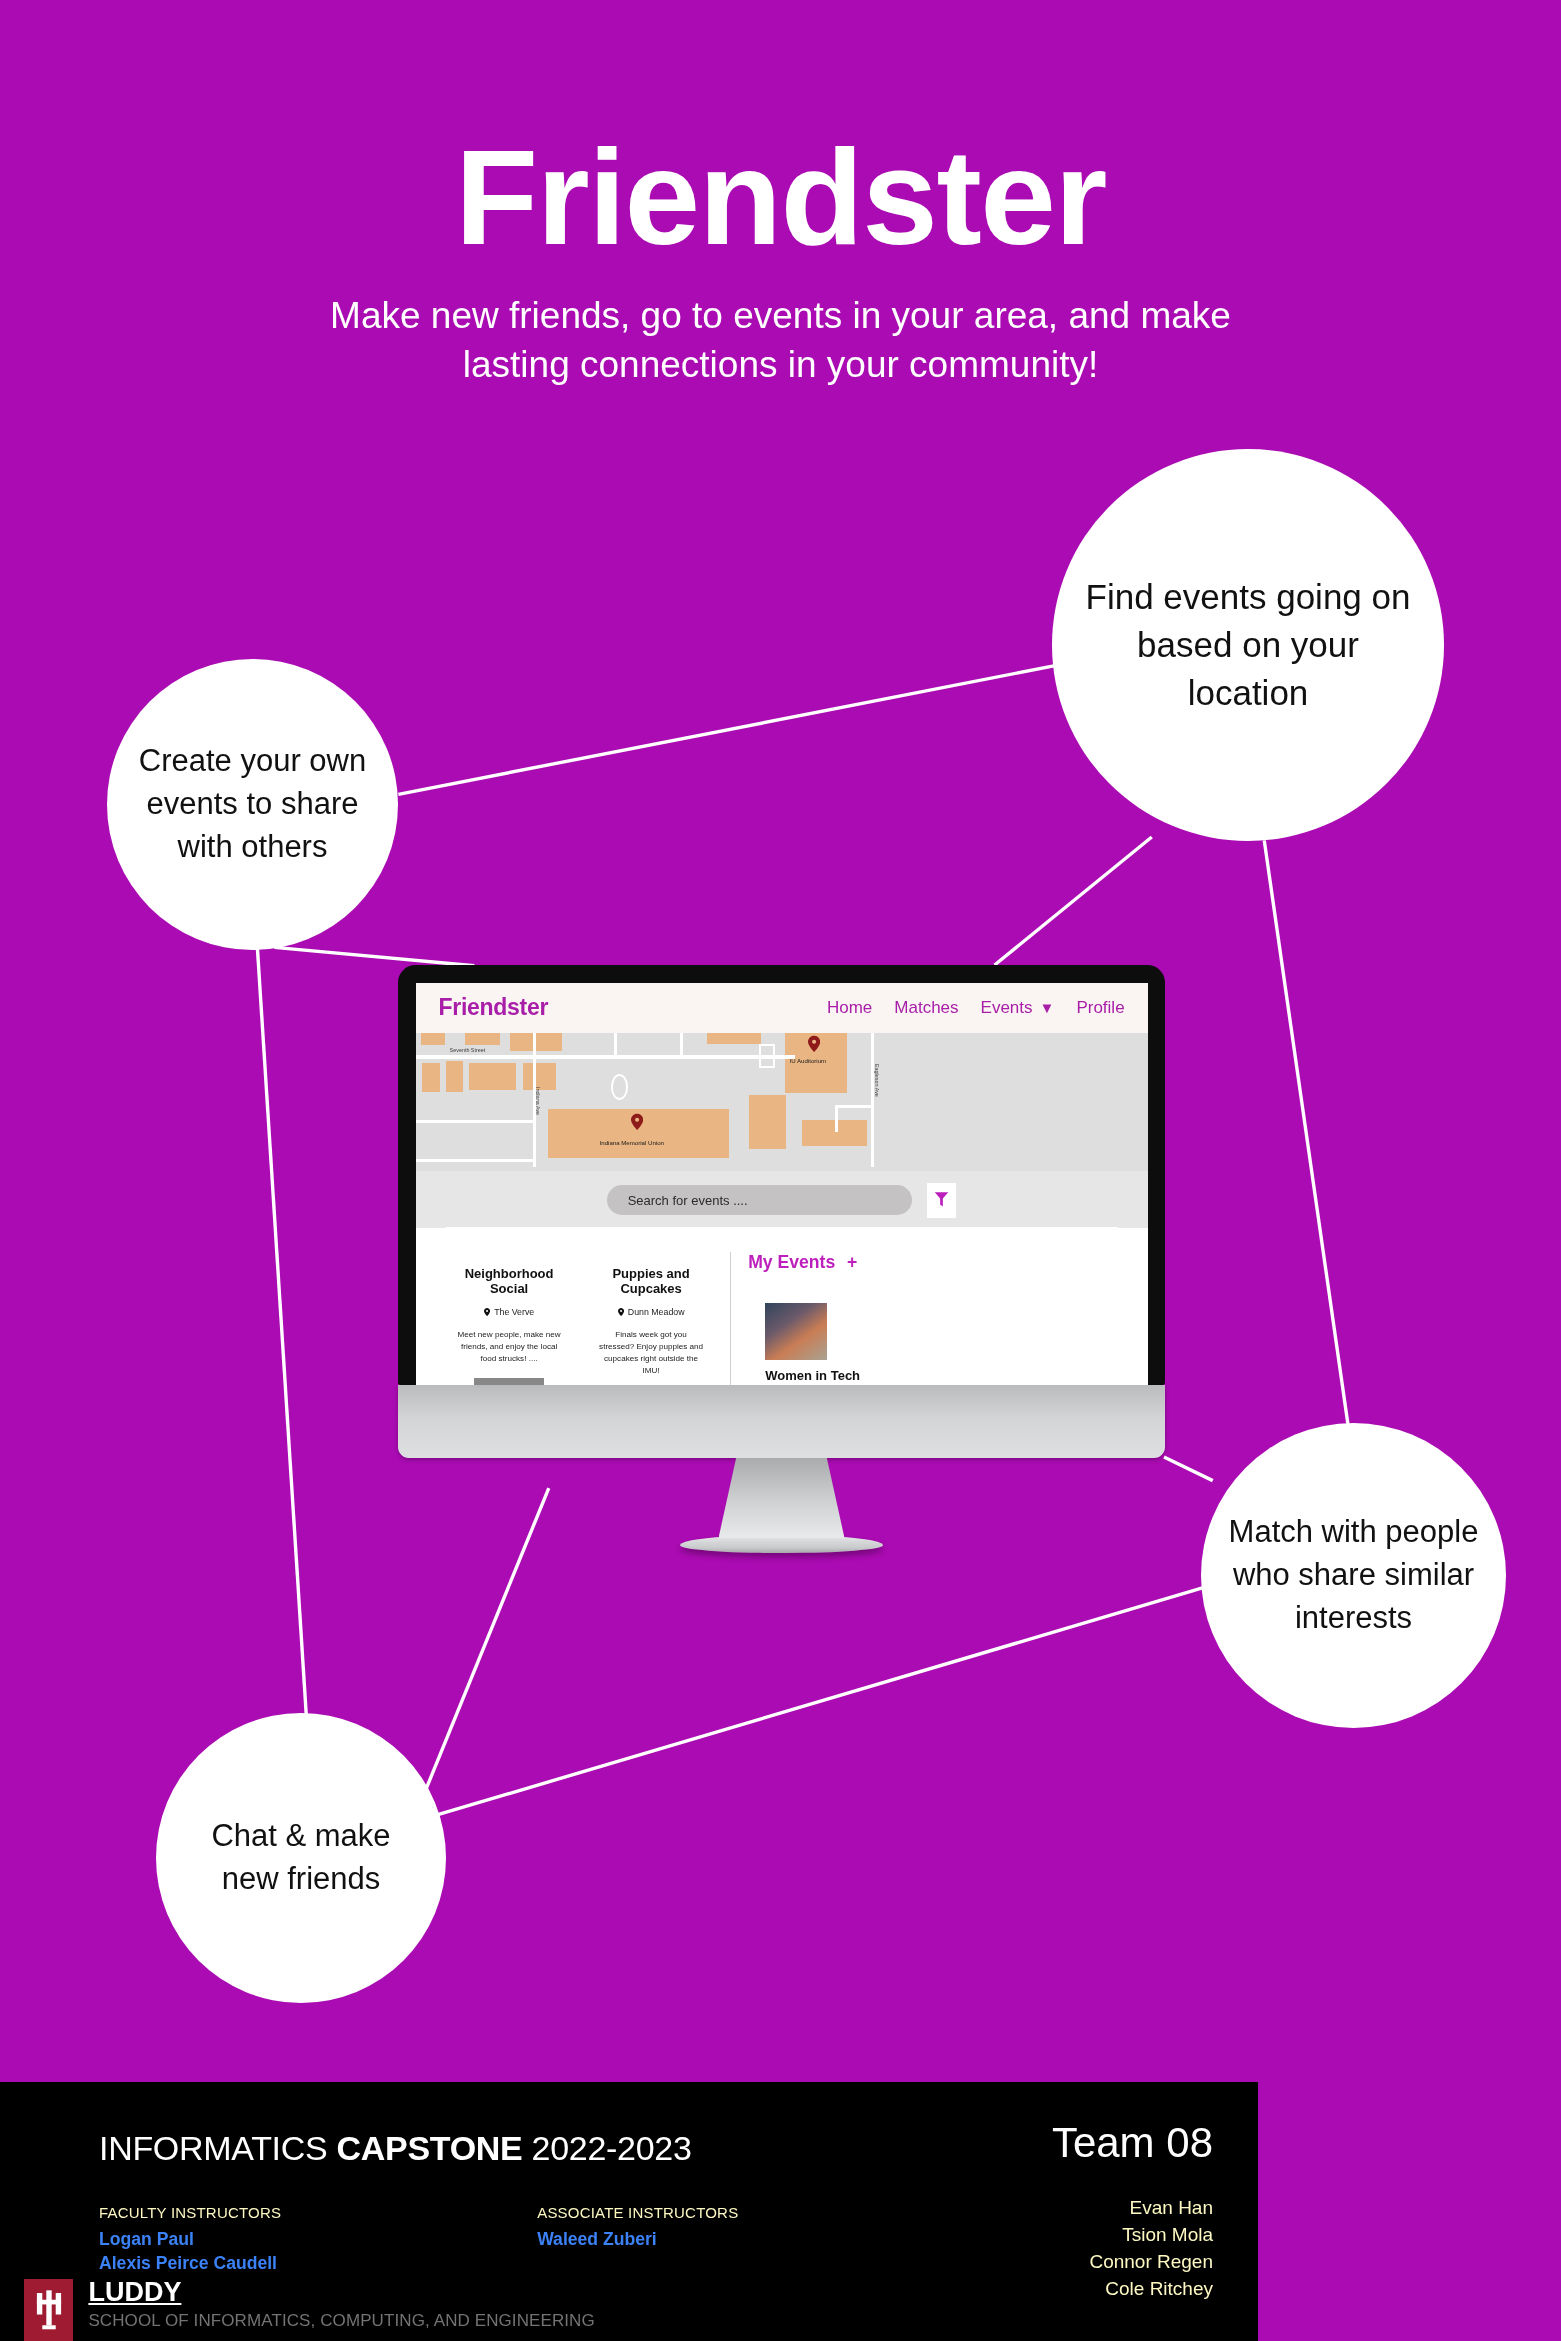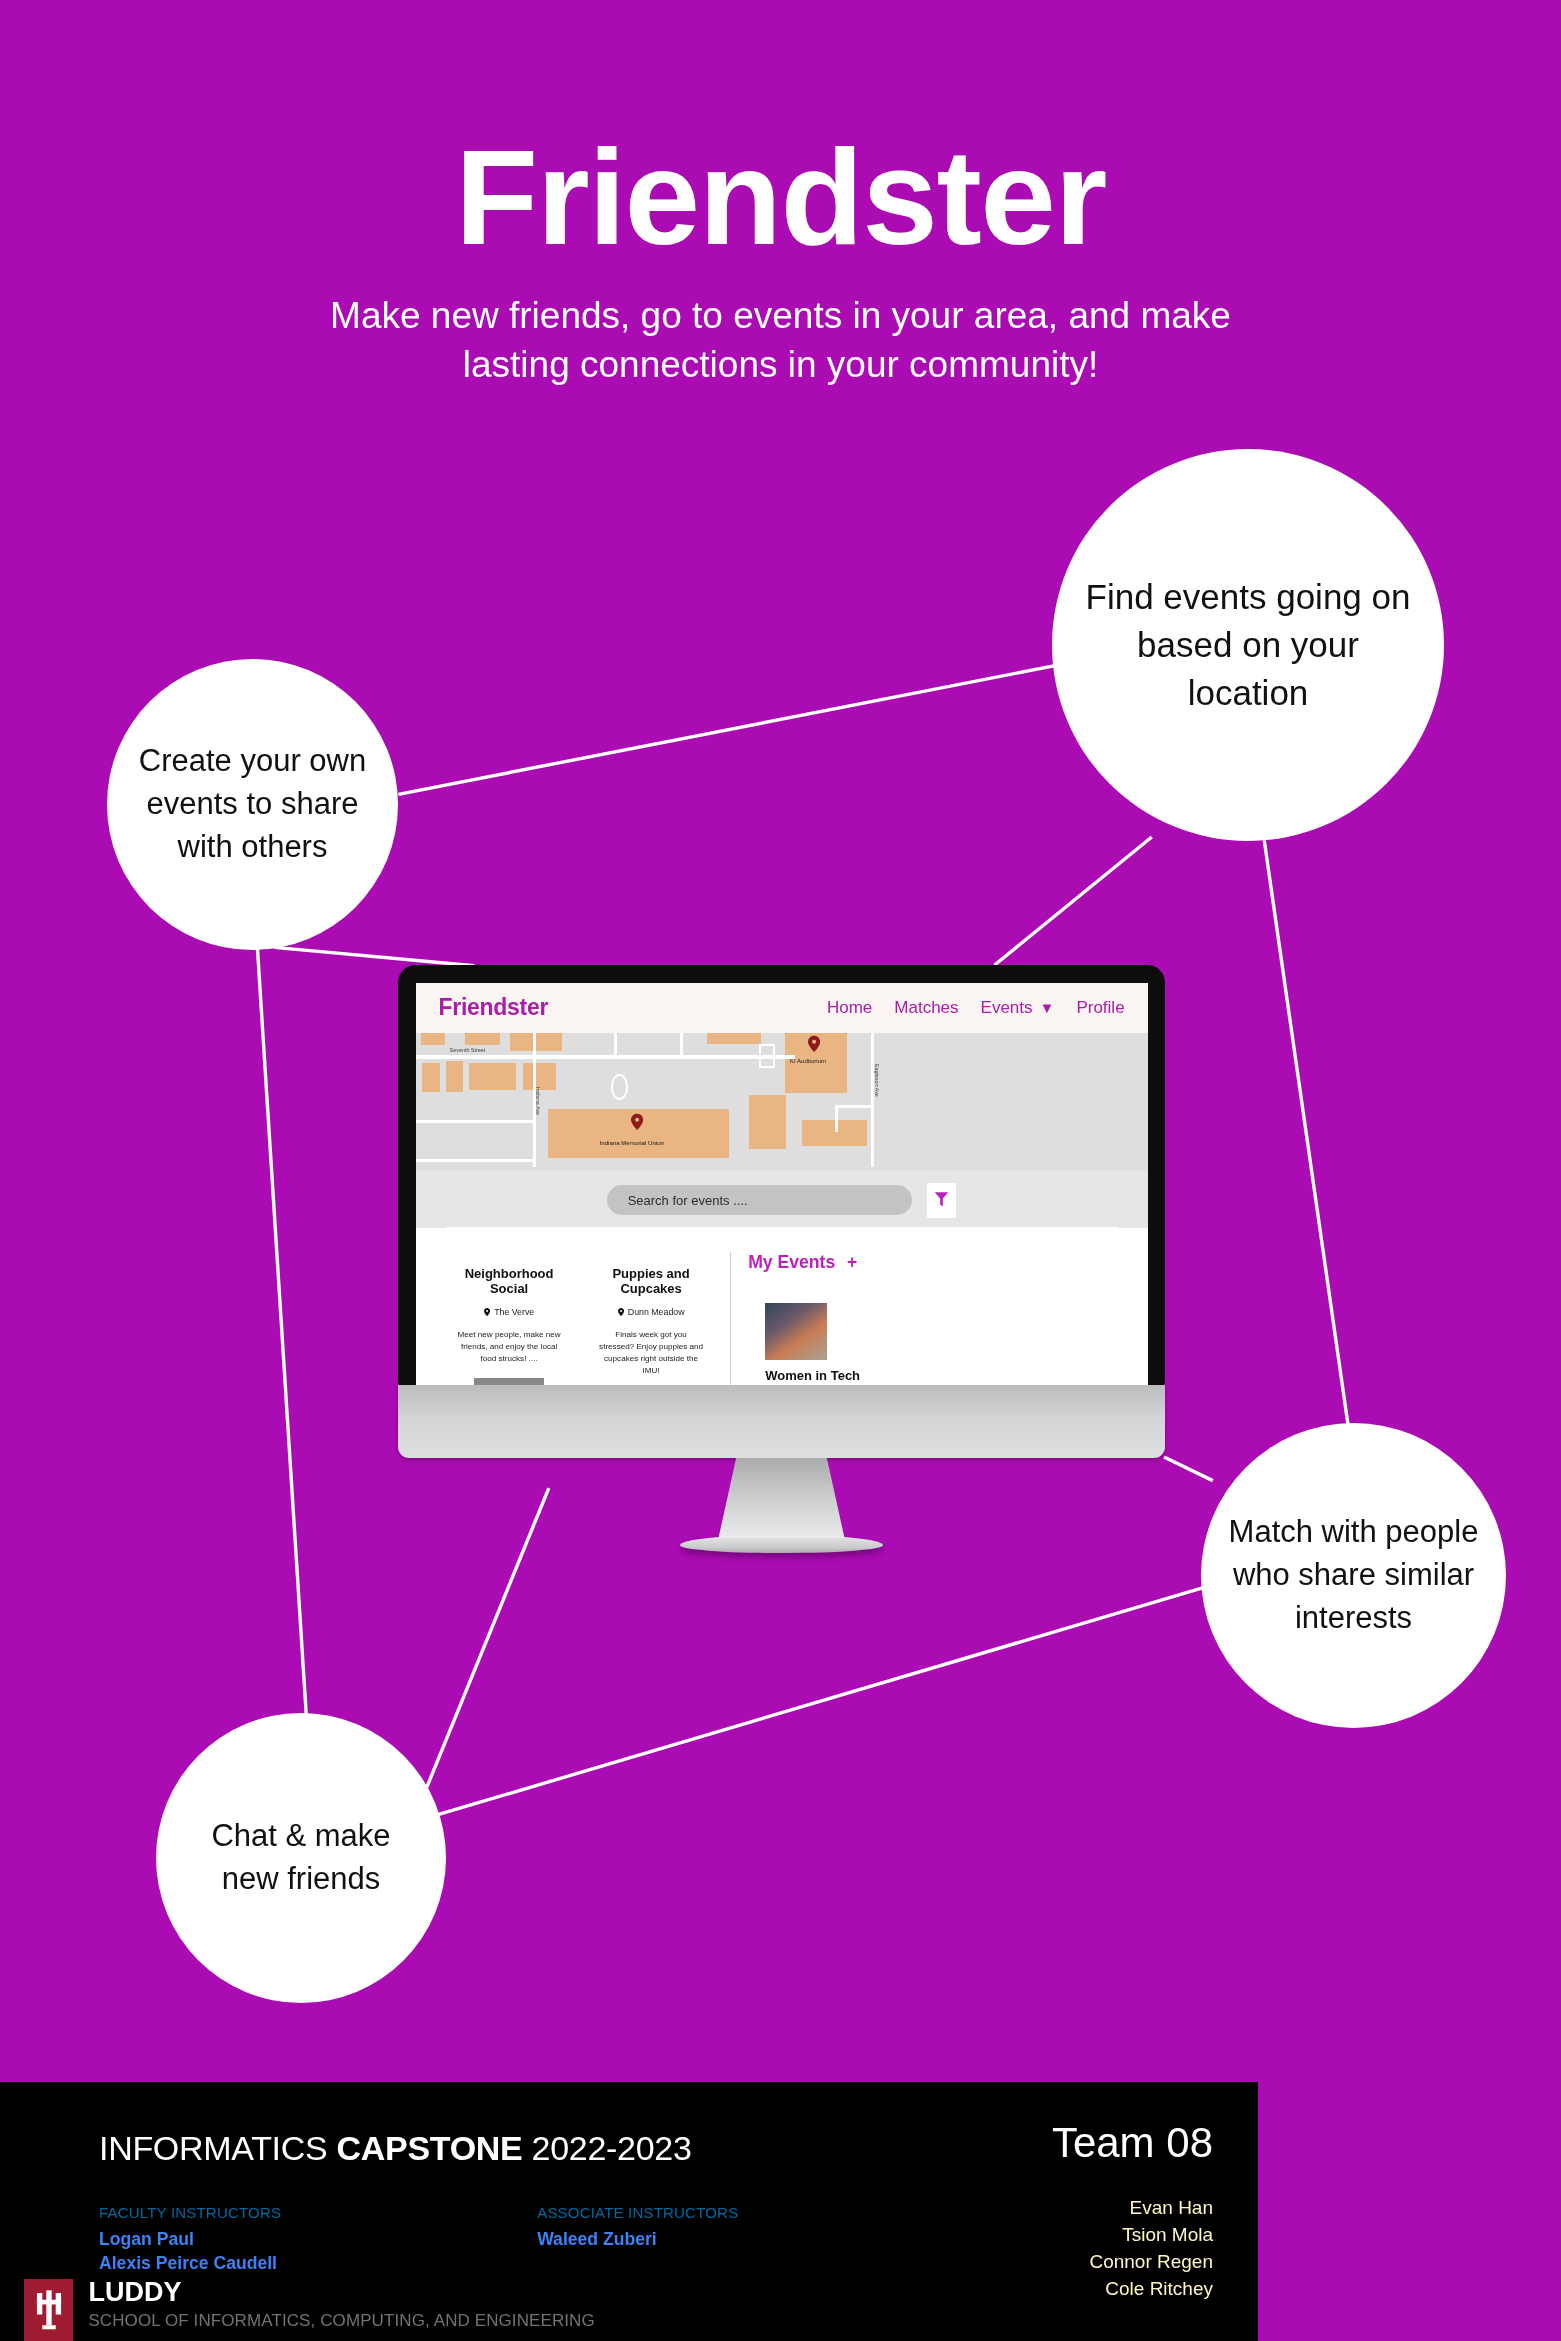--- a/index.html
+++ b/index.html
@@ -146,25 +146,25 @@
   .me-card .thumb{width:62px;height:57px;margin:0;}
   .me-card h4{margin:8.1px 0 4.1px 0;font-size:13px;font-weight:bold;color:#111;}
   .me-card .loc2{font-size:7.5px;color:#333;}
 
   
   .footer{position:absolute;left:0;top:2082px;width:1258px;height:260px;background:#000000;z-index:6;}
   .f-left{position:absolute;left:99px;top:47px;}
   .f-capstone{font-size:34px;color:#ffffff;letter-spacing:-0.3px;}
   .f-capstone b{font-weight:bold;}
   .f-instr{position:absolute;left:99px;top:122px;display:flex;gap:256px;}
-  .f-col .f-lbl{font-size:15px;color:#0369a1;margin-bottom:6.8px;letter-spacing:0.2px;}
+  .f-col .f-lbl{font-size:15px;color:#fef9c3;margin-bottom:6.8px;letter-spacing:0.2px;}
   .f-col .f-name{font-size:17.6px;color:#3b82f6;font-weight:bold;line-height:1.35;}
   .f-logo{position:absolute;left:24.4px;top:197px;display:flex;align-items:flex-start;gap:15px;}
   .iu-mark{width:49px;height:66px;background:#9E1B32;display:flex;align-items:center;justify-content:center;}
-  .f-luddy{font-size:27px;font-weight:bold;color:#ffffff;line-height:1.0;}
+  .f-luddy{font-size:27px;font-weight:bold;color:#ffffff;line-height:1.0;text-decoration:underline;}
   .f-school{font-size:17px;color:#737373;margin-top:5.4px;letter-spacing:0.1px;}
   .f-right{position:absolute;right:45px;top:39px;text-align:right;}
   .f-team{font-size:42px;color:#ffffff;line-height:1.05;}
   .f-members{margin-top:30px;font-size:19px;color:#fef9c3;line-height:1.42;}
 </style>
 </head>
 <body>
 
 <div class="poster">
 

